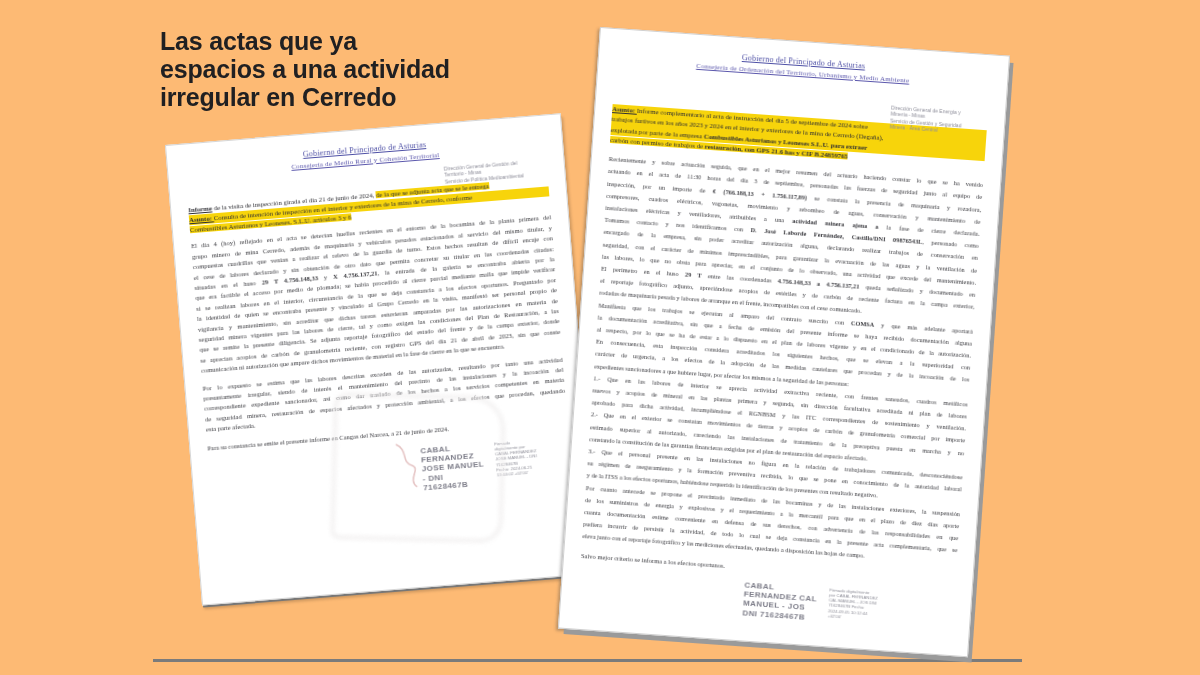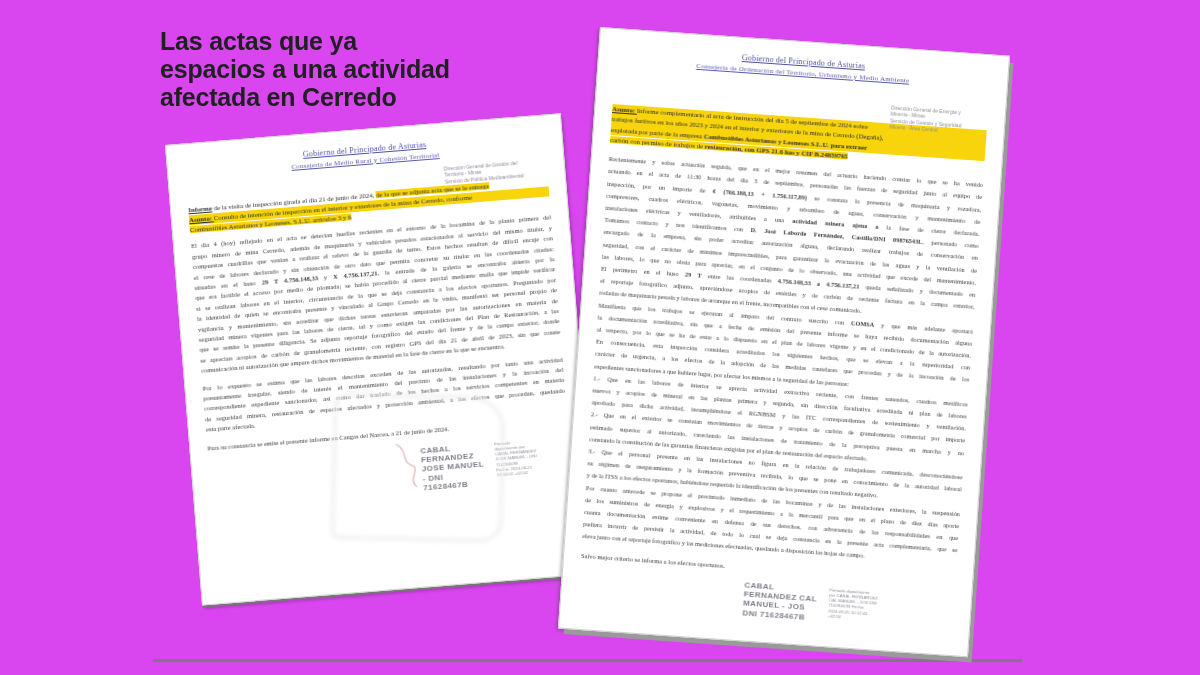--- a/index.html
+++ b/index.html
@@ -1,16 +1,16 @@
 <!DOCTYPE html>
 <html><head>
 <meta charset="utf-8">
 <style>
   html,body{margin:0;padding:0;background:#ffffff;}
-  .canvas{position:relative;width:1200px;height:675px;background:#d946ef;overflow:hidden;
+  .canvas{position:relative;width:1200px;height:675px;background:#fdba74;overflow:hidden;
           font-family:"Liberation Sans",sans-serif;}
 
   
   .headline{position:absolute;left:160px;top:27px;z-index:5;}
   .h-line{font-size:25px;font-weight:700;line-height:28px;color:#202022;letter-spacing:-0.2px;white-space:nowrap;}
 
   
   .doc{position:absolute;background:#ffffff;}
   .doc-left{left:165px;top:145px;width:395px;height:460px;transform:rotate(-4.6deg);transform-origin:0 0;z-index:2;
             border:1px solid #d6d6d6;box-shadow:0 3px 0 -1px #777, 2px 4px 3px rgba(0,0,0,0.18);}
@@ -55,21 +55,21 @@
   .bottom-rule{position:absolute;left:153px;top:659px;width:869px;height:2.5px;background:#7b7b7b;z-index:1;}
 </style>
 </head>
 <body>
 
 <div class="canvas">
 
   <div class="headline">
       <div class="h-line"><span>Las actas que ya</span></div>
       <div class="h-line"><span>espacios a una actividad</span></div>
-      <div class="h-line"><span>afectada en Cerredo</span></div>
+      <div class="h-line"><span>irregular en Cerredo</span></div>
     </div>
 
   <div class="doc doc-left">
     <div class="doc-inner">
       <div class="dheader">Gobierno del Principado de Asturias</div>
       <div class="dheader2">Consejería de Medio Rural y Cohesión Territorial</div>
       <div class="contact contact-left">
           <div class="c-line"><span>Dirección General de Gestión del</span></div>
           <div class="c-line"><span>Territorio - Minas</span></div>
           <div class="c-line"><span>Servicio de Política Medioambiental</span></div>

